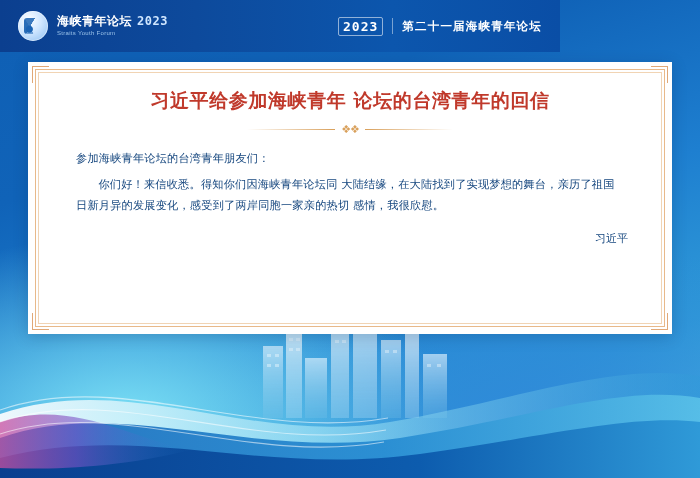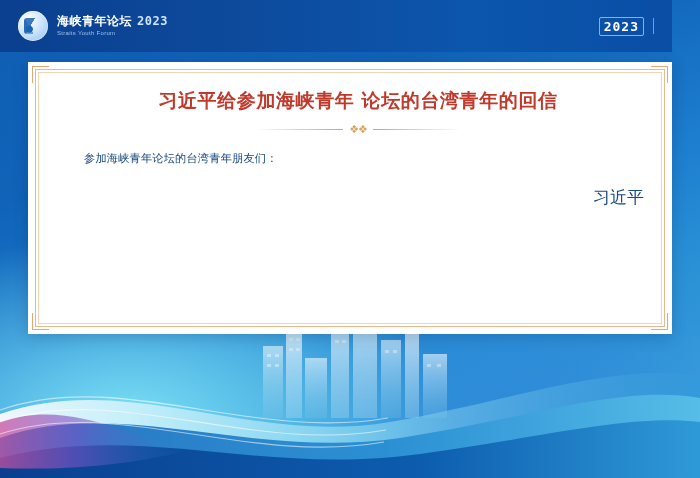--- a/index.html
+++ b/index.html
@@ -23,21 +23,21 @@
     background:
       radial-gradient(ellipse 520px 300px at 18% 88%, #7be0f5 0%, rgba(123,224,245,0) 62%),
       radial-gradient(ellipse 600px 340px at 78% 92%, #2e86d8 0%, rgba(46,134,216,0) 60%),
       linear-gradient(160deg, #0f5fb4 0%, #1063b8 28%, #1e7fd0 55%, #2f9ad8 78%, #58c4e8 100%);
   }
 
   
   .header {
     position: absolute;
     top: 0; left: 0;
-    width: 672px;
+    width: 560px;
     height: 52px;
     background: linear-gradient(90deg, #0b3f8f 0%, #0d4a9c 35%, #0c56ad 70%, #0a4ea6 100%);
     display: flex;
     align-items: center;
     box-sizing: border-box;
     padding: 17px 18px;
     z-index: 6;
     gap: 30px;
   }
   .brand {
@@ -165,21 +165,21 @@
     border: 1px solid #e0a877;
   }
   .corner.tl { left: 4px;  top: 4px;  border-right: 0; border-bottom: 0; }
   .corner.tr { right: 4px; top: 4px;  border-left: 0;  border-bottom: 0; }
   .corner.bl { left: 4px;  bottom: 4px; border-right: 0; border-top: 0; }
   .corner.br { right: 4px; bottom: 4px; border-left: 0;  border-top: 0; }
 
   .card-inner {
     position: absolute;
     inset: 0;
-    padding: 26px 28px 18px 44px;
+    padding: 26px 44px 18px 44px;
     box-sizing: border-box;
   }
 
   .letter-title {
     text-align: center;
     color: #c0392b;
     font-size: 19px;
     font-weight: bold;
     letter-spacing: .6px;
     font-family: "DejaVu Sans", sans-serif;
@@ -208,28 +208,28 @@
     letter-spacing: -1px;
   }
 
   .letter-body {
     color: #16477f;
     font-size: 11.2px;
     line-height: 1.95;
     letter-spacing: .2px;
     font-family: "DejaVu Sans", sans-serif;
   }
-  .letter-body p { margin: 12px; }
+  .letter-body p { margin: 4px; }
   .letter-body p.indent { text-indent: 2em; }
 
   .signature {
     margin-top: 12px;
     text-align: right;
     color: #16477f;
-    font-size: 17px;
+    font-size: 11px;
     line-height: 1.8;
     font-family: "DejaVu Sans", sans-serif;
   }
 </style>
 </head>
 <body>
 
 <div class="poster">
 
   <div class="header">
@@ -239,20 +239,21 @@
         <div class="brand-cn">
           <span>海峡青年论坛</span>
           <span class="brand-year">2023</span>
         </div>
         <div class="brand-en">Straits Youth Forum</div>
       </div>
     </div>
     <div class="header-right">
       <span class="hr-year">2023</span>
       <span class="hr-div"></span>
+      <span class="hr-title">第二十一届海峡青年论坛</span>
     </div>
   </div>
 
   <svg class="skyline" viewBox="0 0 210 130">
     <defs>
       <linearGradient id="bg1" x1="0" y1="0" x2="0" y2="1">
         <stop offset="0%" stop-color="#ffffff" stop-opacity=".85"></stop>
         <stop offset="100%" stop-color="#bfe3f7" stop-opacity=".35"></stop>
       </linearGradient>
       <linearGradient id="bg2" x1="0" y1="0" x2="0" y2="1">
@@ -334,20 +335,21 @@
       <div class="letter-title">习近平给参加海峡青年 论坛的台湾青年的回信</div>
 
       <div class="divider">
         <span class="line"></span>
         <span class="knot">❖❖</span>
         <span class="line r"></span>
       </div>
 
       <div class="letter-body">
         <p>参加海峡青年论坛的台湾青年朋友们：</p>
+        <p class="indent">你们好！来信收悉。得知你们因海峡青年论坛同 大陆结缘，在大陆找到了实现梦想的舞台，亲历了祖国日新月异的发展变化，感受到了两岸同胞一家亲的热切 感情，我很欣慰。</p>
       </div>
 
       <div class="signature">
         <div>习近平</div>
       </div>
     </div>
   </div>
 
 </div>
 

